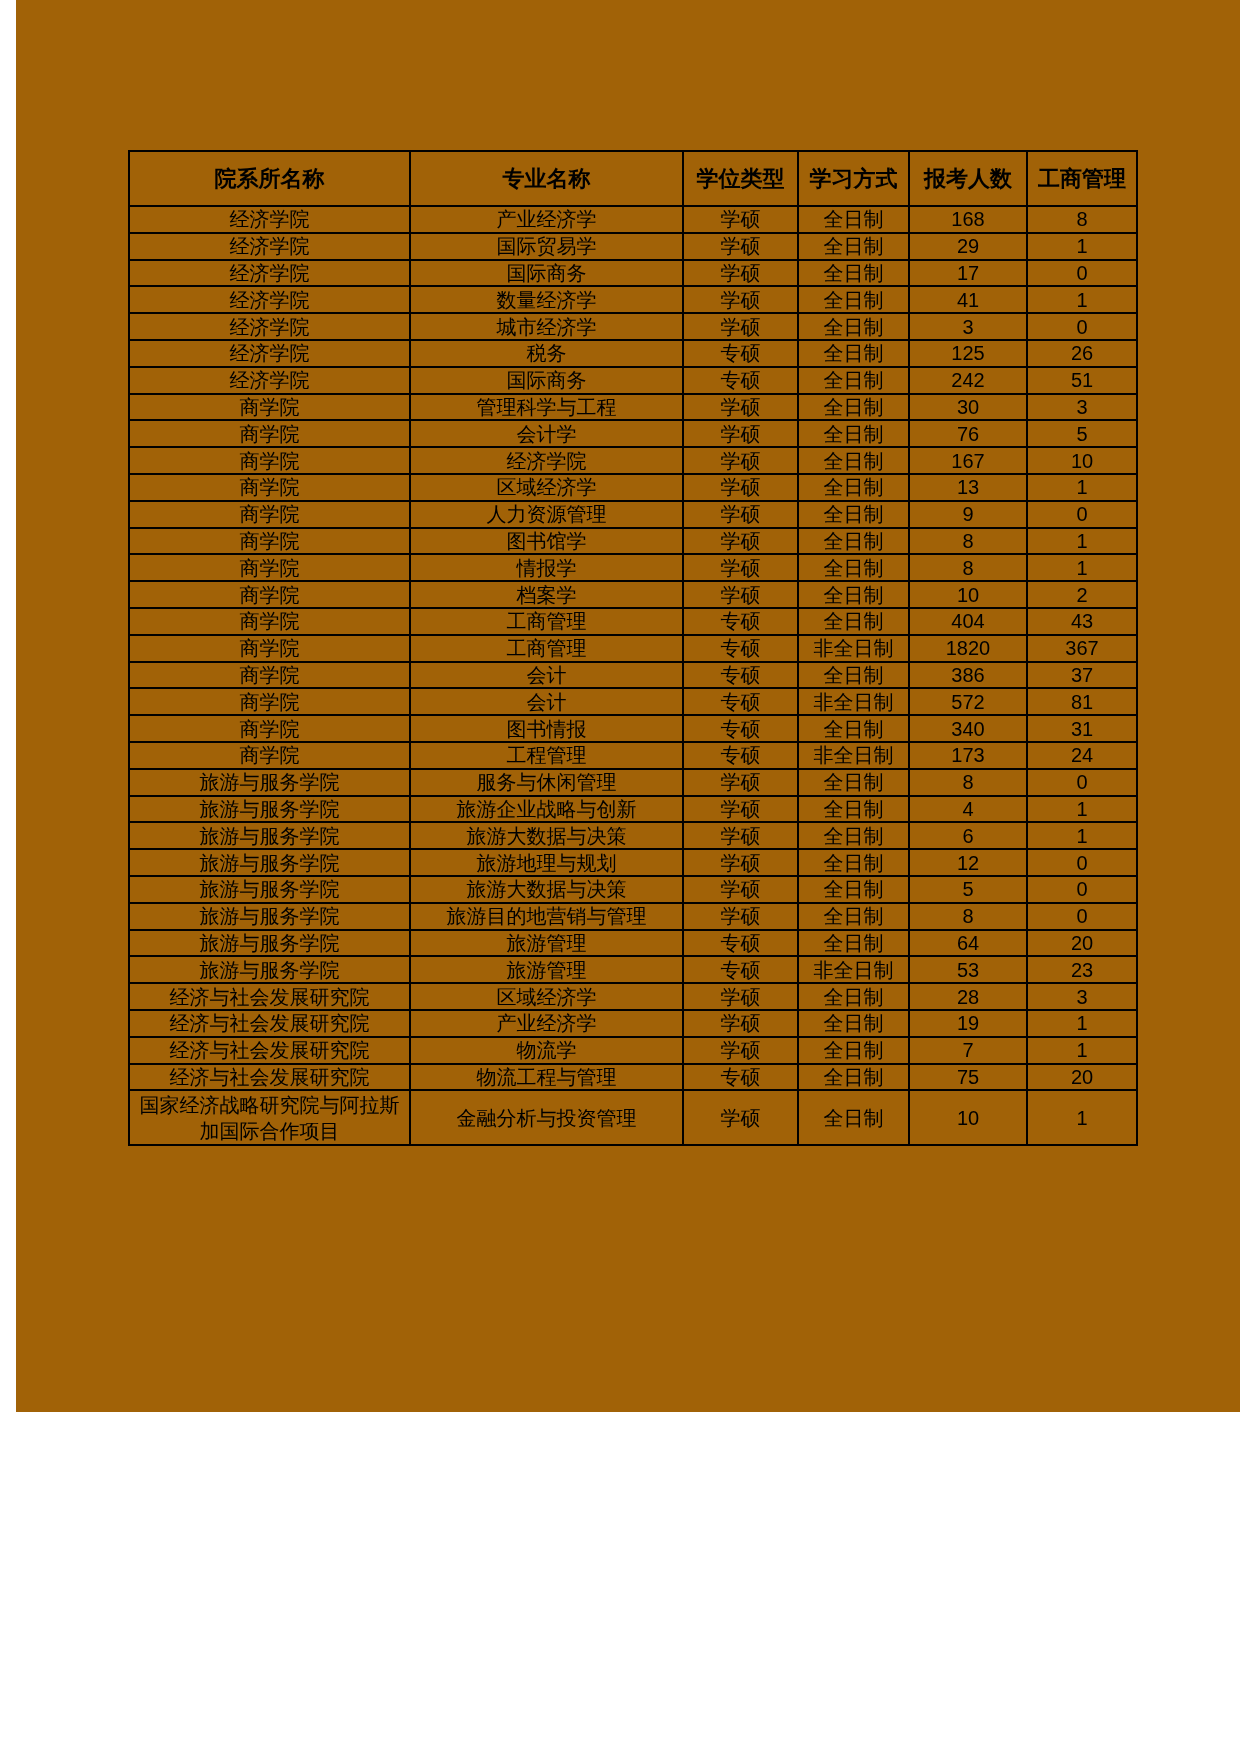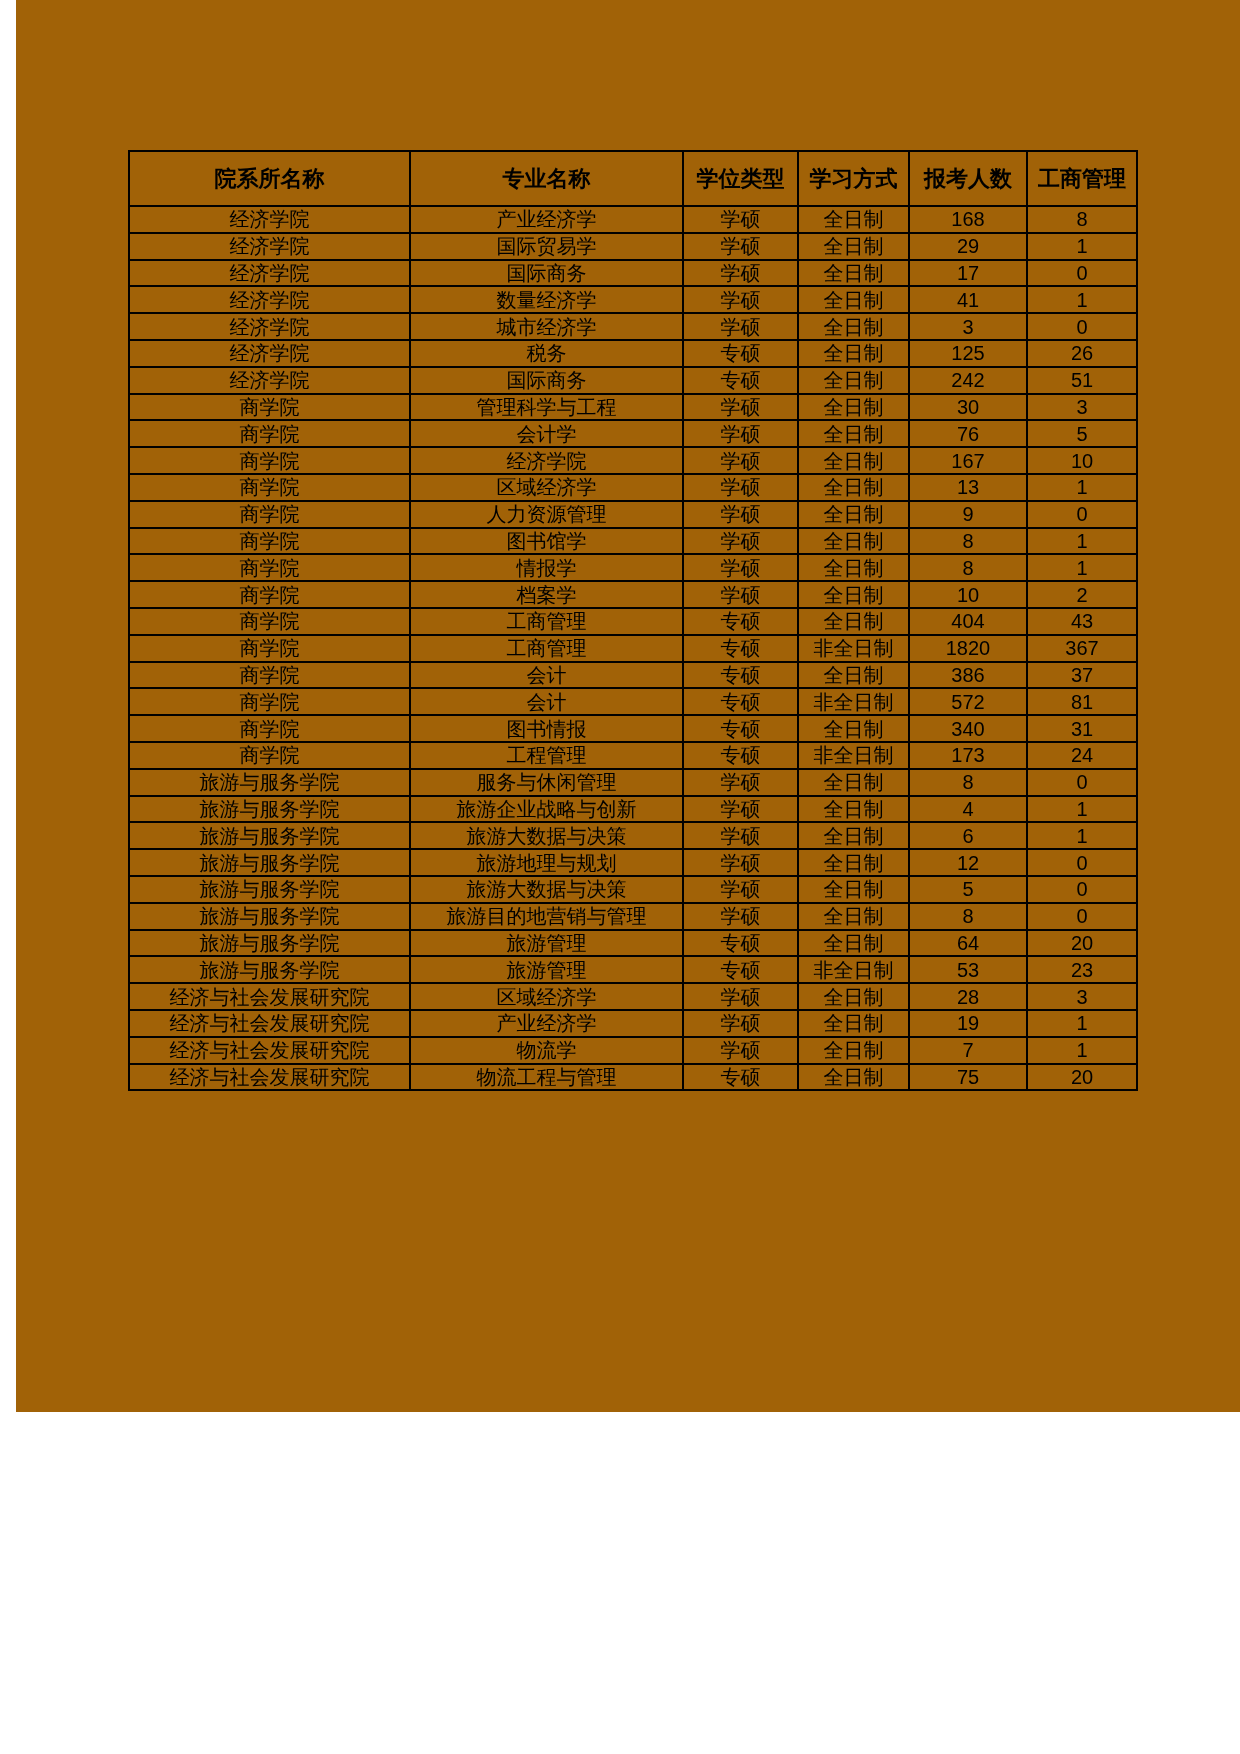--- a/index.html
+++ b/index.html
@@ -347,15 +347,23 @@
           <td class="num">1</td>
         </tr>
         <tr>
           <td class="cjk">经济与社会发展研究院</td>
           <td class="cjk">物流工程与管理</td>
           <td class="cjk">专硕</td>
           <td class="cjk">全日制</td>
           <td class="num">75</td>
           <td class="num">20</td>
         </tr>
+        <tr class="tall">
+          <td class="cjk">国家经济战略研究院与阿拉斯加国际合作项目</td>
+          <td class="cjk">金融分析与投资管理</td>
+          <td class="cjk">学硕</td>
+          <td class="cjk">全日制</td>
+          <td class="num">10</td>
+          <td class="num">1</td>
+        </tr>
       </tbody>
   </table>
 </div>
 
 </body></html>

